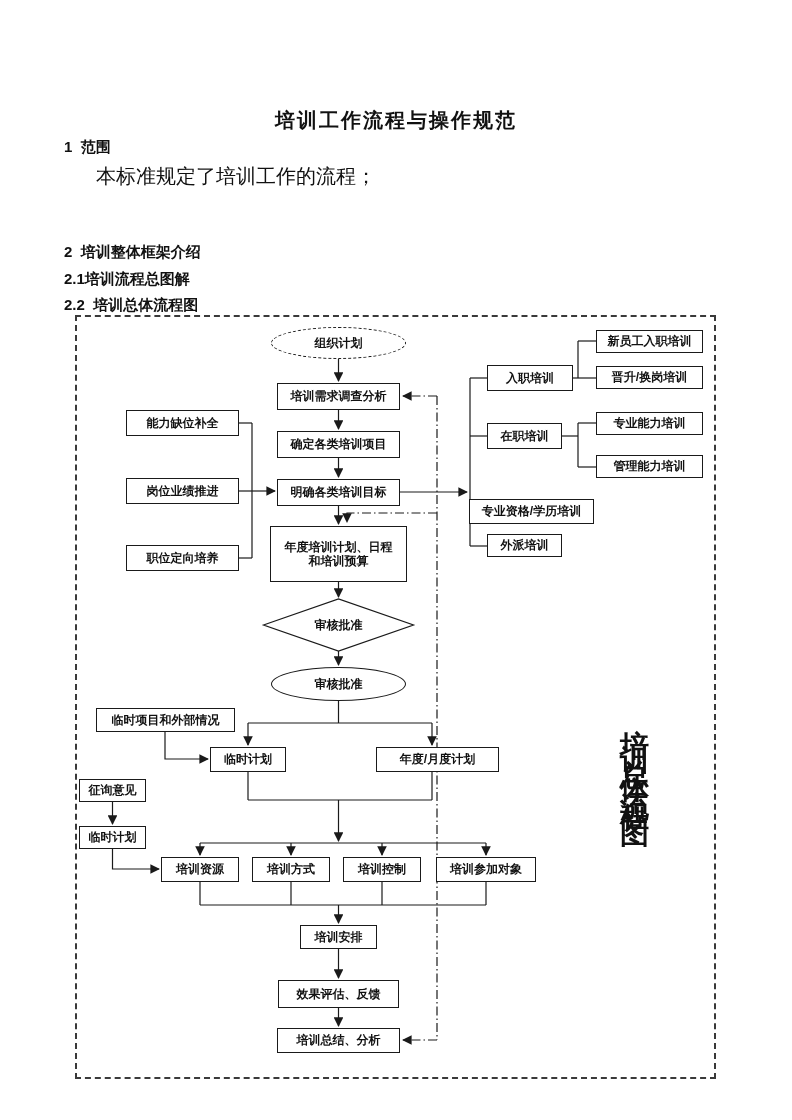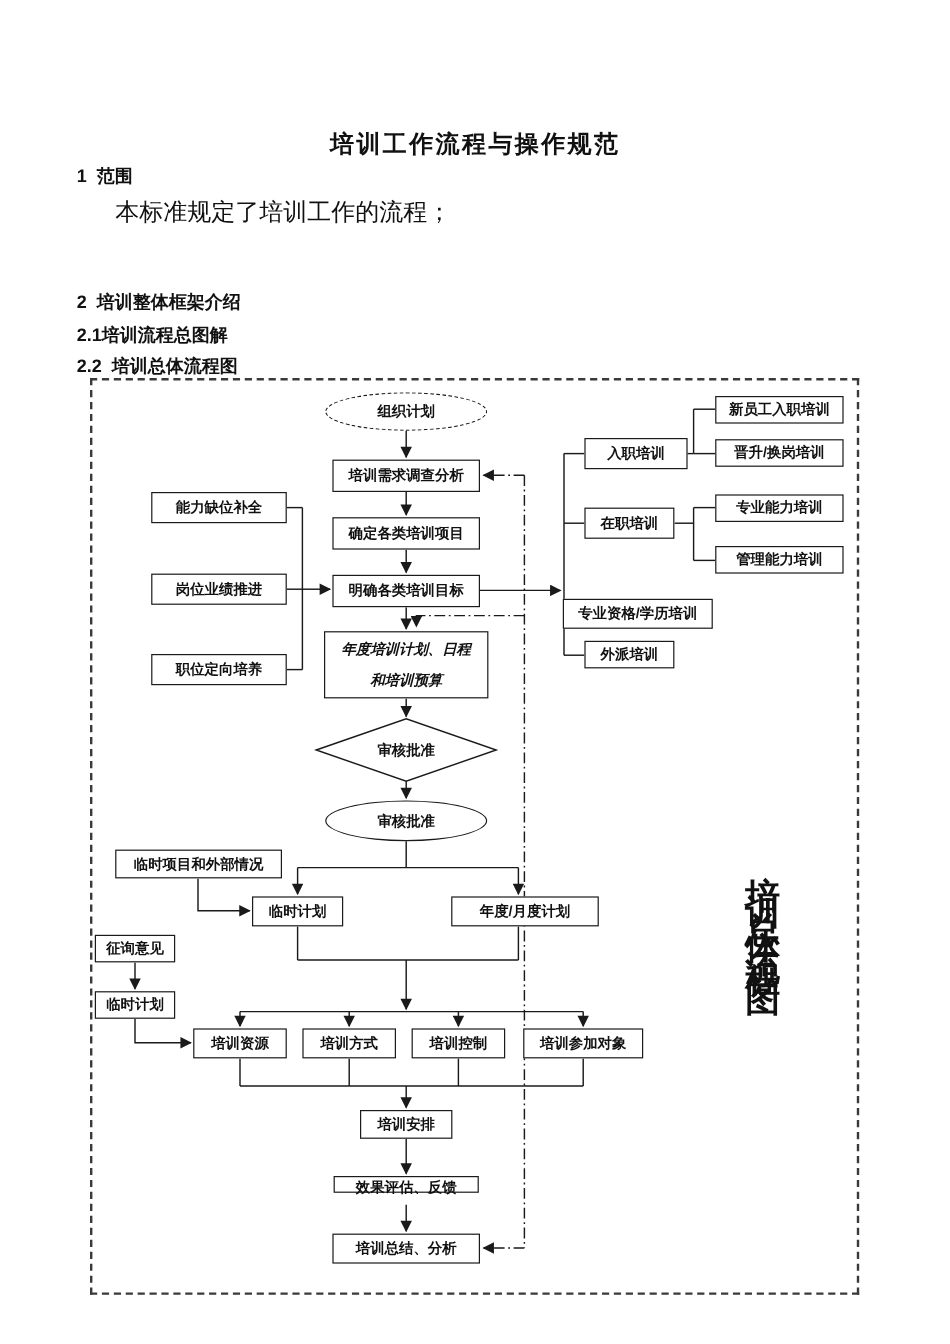--- a/index.html
+++ b/index.html
@@ -13,21 +13,21 @@
   .connectors path{fill:none;stroke:#1a1a1a;stroke-width:1.2;}
   .connectors g.dashdot path{stroke-dasharray:9 3 1.5 3;}
   .connectors .diamond{fill:#fff;stroke:#1a1a1a;stroke-width:1.2;}
   .connectors marker path{fill:#1a1a1a;stroke:none;}
   .node{position:absolute;box-sizing:border-box;border:1.2px solid #1a1a1a;background:#fff;
         display:flex;align-items:center;justify-content:center;flex-wrap:wrap;
         text-align:center;font-size:12px;font-weight:bold;line-height:1.2;padding:1px 2px;}
   .ellipse{border-radius:50%;}
   .dashedb{border-style:dashed;}
   .plain{border:none;background:transparent;}
-  .col{font-style:italic;}
+  .col{flex-direction:column;}
   .side-label{position:absolute;left:612px;top:706px;width:46px;height:330px;
         writing-mode:vertical-rl;text-orientation:upright;font-size:29px;font-weight:bold;
         letter-spacing:15px;line-height:46px;}
 </style>
 </head>
 <body>
 
 <div class="page">
 
   <div class="title">培训工作流程与操作规范</div>
@@ -132,18 +132,18 @@
   <div class="node" style="left:96px;top:708px;width:139px;height:24px">临时项目和外部情况</div>
   <div class="node" style="left:210px;top:747px;width:76px;height:25px">临时计划</div>
   <div class="node" style="left:376px;top:747px;width:123px;height:25px">年度/月度计划</div>
   <div class="node" style="left:79px;top:779px;width:67px;height:23px">征询意见</div>
   <div class="node" style="left:79px;top:826px;width:67px;height:23px">临时计划</div>
   <div class="node" style="left:161px;top:857px;width:78px;height:25px">培训资源</div>
   <div class="node" style="left:252px;top:857px;width:78px;height:25px">培训方式</div>
   <div class="node" style="left:343px;top:857px;width:78px;height:25px">培训控制</div>
   <div class="node" style="left:436px;top:857px;width:100px;height:25px">培训参加对象</div>
   <div class="node" style="left:300px;top:925px;width:77px;height:24px">培训安排</div>
-  <div class="node" style="left:278px;top:980px;width:121px;height:14px">效果评估、反馈</div>
+  <div class="node" style="left:278px;top:980px;width:121px;height:28px">效果评估、反馈</div>
   <div class="node" style="left:277px;top:1028px;width:123px;height:25px">培训总结、分析</div>
 
   <div class="side-label">培训总体流程图</div>
 
 </div>
 
 </body></html>

